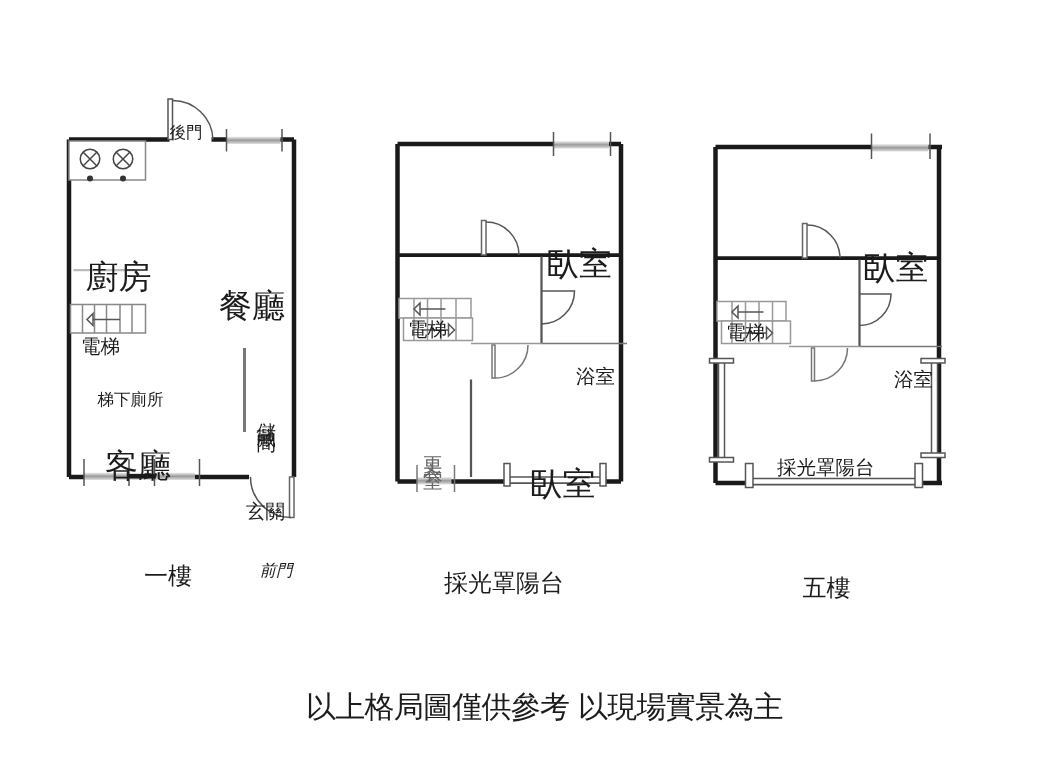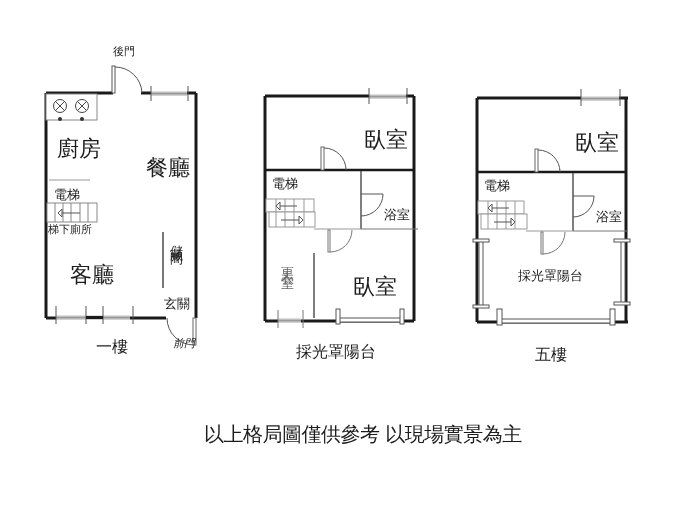--- a/index.html
+++ b/index.html
@@ -1,18 +1,18 @@
 <!DOCTYPE html>
 <html><head>
 <meta charset="utf-8">
 <style>
   html,body{margin:0;padding:0;background:#ffffff;}
   body{width:691px;height:511px;position:relative;overflow:hidden;font-family:"DejaVu Sans","Liberation Sans",sans-serif;color:#222;}
   svg{position:absolute;left:0;top:0;}
-  .lbl{position:absolute;white-space:nowrap;line-height:1;color:#1c1c1c;}
+  .lbl{position:absolute;white-space:nowrap;line-height:1;color:#1c1c1c;margin-top:37px;}
   .big{font-size:22px;}
   .mid{font-size:13px;}
   .sm{font-size:11px;}
   .vert{writing-mode:vertical-rl;letter-spacing:4px;}
   .floor{font-size:16px;}
   .note{font-size:20px;letter-spacing:-0.5px;}
   .grey{color:#666;}
 </style>
 </head>
 <body>
@@ -186,21 +186,21 @@
       <rect x="497" y="309" width="5" height="16" fill="#fff" stroke="#555" stroke-width="1"></rect>
       <rect x="610" y="309" width="5" height="16" fill="#fff" stroke="#555" stroke-width="1"></rect>
     </g>
   </g>
 </svg>
 
 <div class="lbl sm" style="left:113px;top:46px;">後門</div>
 <div class="lbl big" style="left:57px;top:138px;">廚房</div>
 <div class="lbl big" style="left:146px;top:157px;text-align:right;">餐廳</div>
 <div class="lbl mid" style="left:54px;top:188px;">電梯</div>
-<div class="lbl sm" style="left:48px;top:224px;">梯下廁所</div>
+<div class="lbl sm" style="left:48px;top:224px;padding-left:17px;">梯下廁所</div>
 <div class="lbl big" style="left:70px;top:264px;">客廳</div>
 <div class="lbl mid vert" style="left:170px;top:234px;">儲藏間</div>
 <div class="lbl mid" style="left:164px;top:298px;font-family:Liberation Mono, monospace;">玄關</div>
 <div class="lbl sm" style="left:173px;top:338px;font-style:italic;">前門</div>
 <div class="lbl floor" style="left:96px;top:339px;">一樓</div>
 
 <div class="lbl big" style="left:364px;top:129px;">臥室</div>
 <div class="lbl mid" style="left:272px;top:177px;">電梯</div>
 <div class="lbl mid" style="left:384px;top:208px;">浴室</div>
 <div class="lbl mid vert grey" style="left:281px;top:257px;">更衣室</div>

